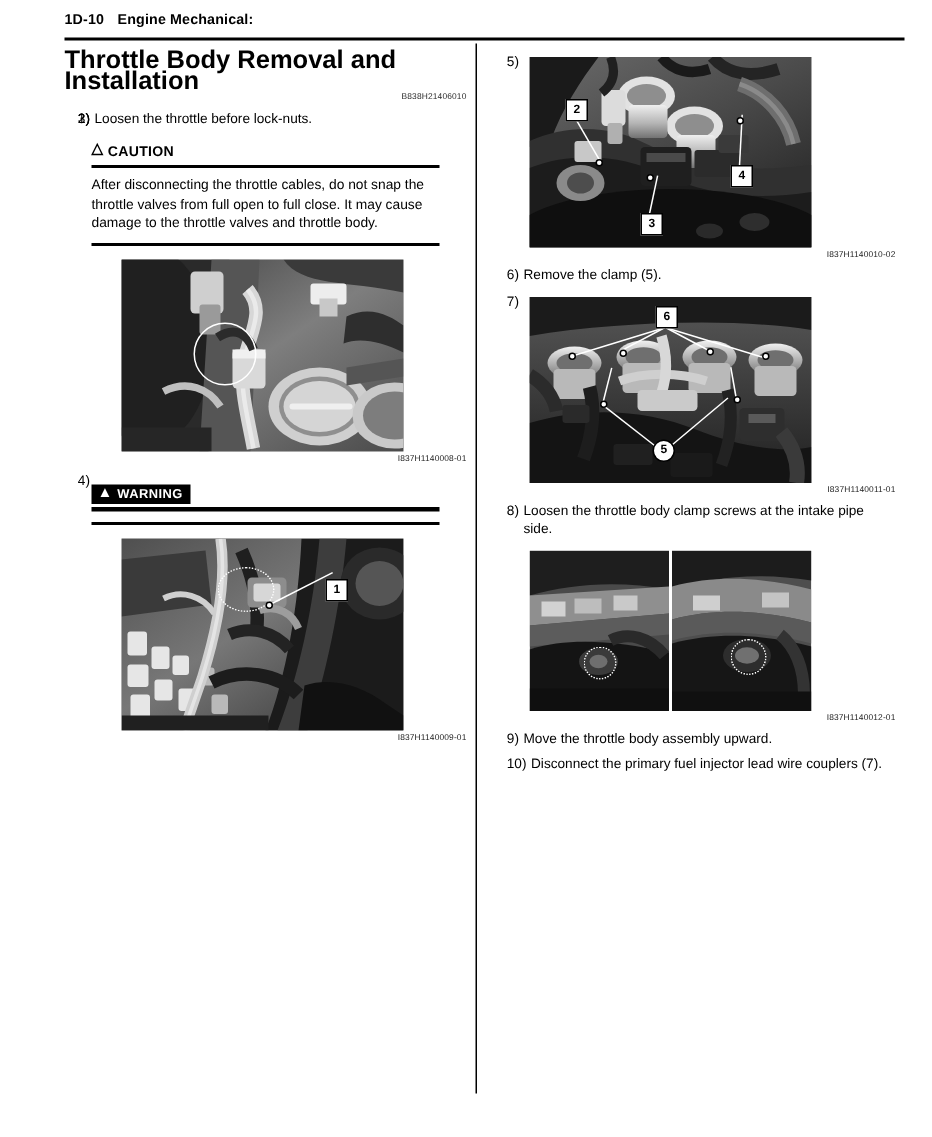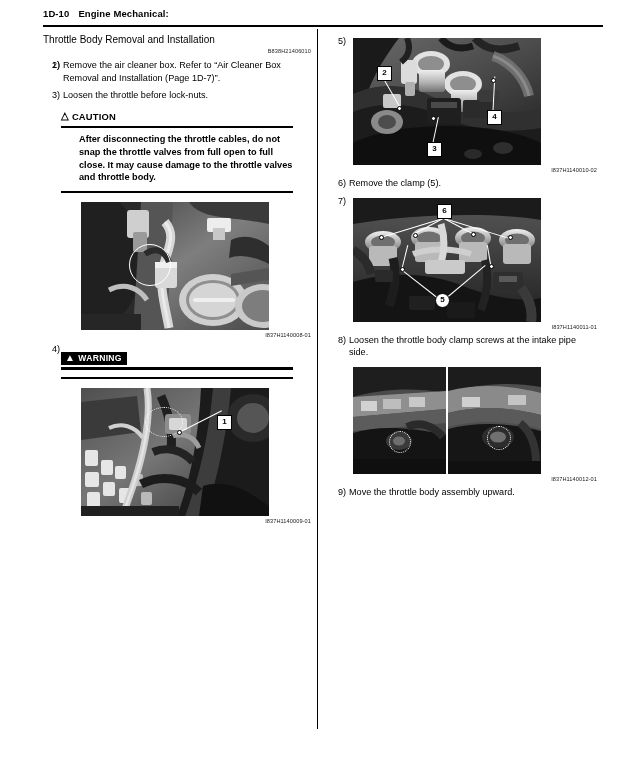--- a/index.html
+++ b/index.html
@@ -62,22 +62,22 @@
   .col {
     position: absolute;
     top: 30px;
     width: 268px;
   }
   .col-left  { left: 31px; }
   .col-right { left: 317px; }
 
   
   .h1 {
-    font-size: 10px;
-    font-weight: normal;
+    font-size: 17px;
+    font-weight: bold;
     line-height: 14px;
     margin: 3px 0 0 0;
   }
   .refcode {
     font-size: 5.6px;
     text-align: right;
     letter-spacing: 0.1px;
     color: #2a2a2a;
     margin-top: 1px;
     margin-bottom: 1px;
@@ -150,24 +150,23 @@
     background: #000;
     margin-top: 2px;
   }
   .notice-rule-bottom {
     height: 2.2px;
     background: #000;
     margin-top: 7px;
   }
   .notice-body {
     font-size: 9.2px;
-    font-weight: bold;
+    font-weight: normal;
     line-height: 12.8px;
     margin-top: 5px;
-    margin-left: 18px;
   }
 
   
   .figure {
     margin: 8px 0 4px 0;
     position: relative;
   }
   .figure.indent { margin-left: 38px; }
   .figure.indent-r { margin-left: 24px; }
   .photo {
@@ -243,21 +242,20 @@
 
     <div class="h1">Throttle Body Removal and Installation</div>
     <div class="refcode">B838H21406010</div>
 
     <ul class="steps">
       <li class="step">
         <span class="num">1)</span>
       </li>
       <li class="step">
         <span class="num">2)</span>
-        <span>Remove the air cleaner box. Refer to “Air Cleaner Box Removal and Installation (Page 1D-7)”.</span>
       </li>
       <li class="step">
         <span class="num">3)</span>
         <span>Loosen the throttle before lock-nuts.</span>
       </li>
     </ul>
 
     <div class="notice">
       <div class="notice-head-caution">
         <span class="tri-icon">△</span>
@@ -575,16 +573,20 @@
         </div>
       </div>
       <div class="fig-caption">I837H1140012-01</div>
     </div>
 
     <ul class="steps">
       <li class="step">
         <span class="num">9)</span>
         <span>Move the throttle body assembly upward.</span>
       </li>
+      <li class="step wide">
+        <span class="num">10)</span>
+        <span>Disconnect the primary fuel injector lead wire couplers (7).</span>
+      </li>
     </ul>
 
   </div>
 </div>
 
 </body></html>

